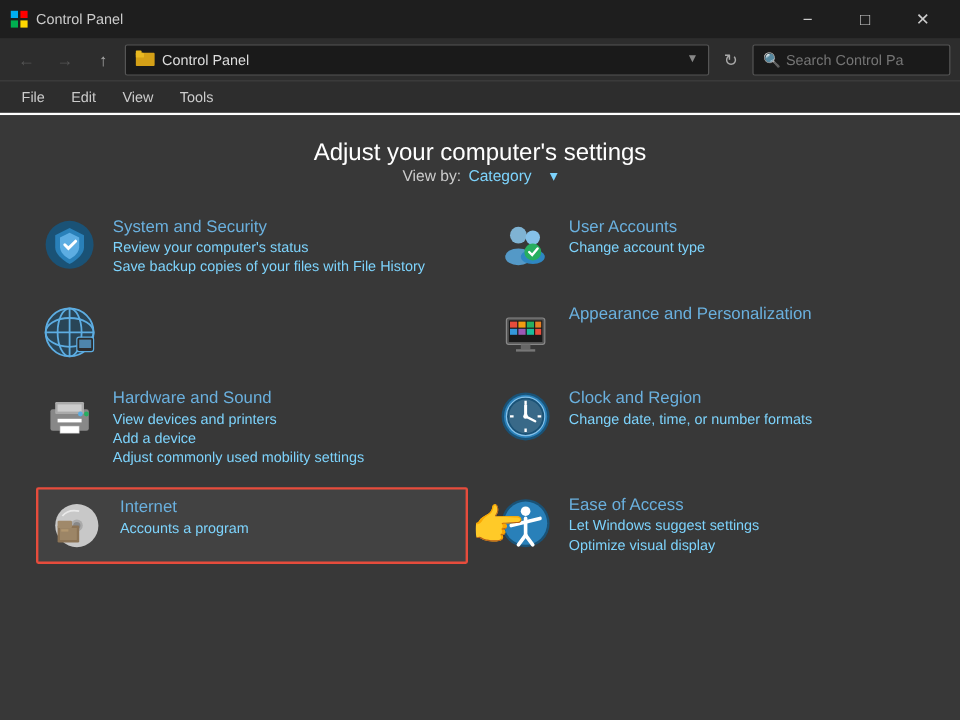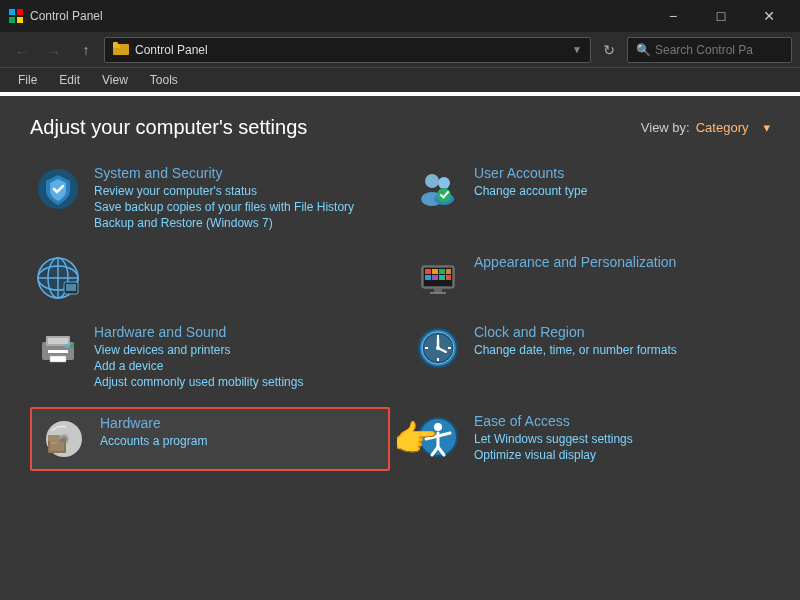--- a/index.html
+++ b/index.html
@@ -135,21 +135,21 @@
     }
 
     
     .menu-bar {
       display: flex;
       align-items: center;
       background: #2d2d2d;
       height: 28px;
       padding: 0 8px;
       gap: 2px;
-      border-bottom: 4px solid #ffffff;
+      border-bottom: 2px solid #ffffff;
     }
     .menu-item {
       padding: 4px 10px;
       font-size: 12px;
       color: #ccc;
       cursor: pointer;
       border-radius: 2px;
     }
 
     
@@ -157,35 +157,36 @@
       background: #383838;
       height: calc(600px - 32px - 36px - 28px);
       padding: 20px 30px;
       overflow-y: auto;
     }
     .page-header {
       display: flex;
       align-items: center;
       justify-content: space-between;
       margin-bottom: 20px;
+      flex-direction: column;
     }
     .page-title {
       font-size: 20px;
       font-weight: 300;
       color: #fff;
     }
     .view-by {
       display: flex;
       align-items: center;
       gap: 6px;
       font-size: 13px;
       color: #ccc;
     }
     .view-by-link {
-      color: #fdba74;
+      color: #7dd3fc;
       cursor: pointer;
       display: flex;
       align-items: center;
       gap: 15px;
     }
 
     
     .categories-grid {
       display: grid;
       grid-template-columns: 1fr 1fr;
@@ -314,21 +315,20 @@
           <circle cx="22" cy="22" r="20" fill="#1a5276"></circle>
           <path d="M22 8 L34 14 L34 24 C34 32 22 38 22 38 C22 38 10 32 10 24 L10 14 Z" fill="#2980b9"></path>
           <path d="M22 12 L30 16 L30 24 C30 30 22 34 22 34 C22 34 14 30 14 24 L14 16 Z" fill="#5dade2"></path>
           <path d="M18 22 L21 25 L27 19" stroke="white" stroke-width="2.5" fill="none" stroke-linecap="round"></path>
         </svg>
       </div>
       <div class="category-text">
         <div class="category-title">System and Security</div>
         <a class="category-link">Review your computer's status</a>
         <a class="category-link">Save backup copies of your files with File History</a>
-        <a class="category-link">Backup and Restore (Windows 7)</a>
       </div>
     </div>
 
     <div class="category-item">
       <div class="category-icon">
         <svg width="44" height="44" viewBox="0 0 44 44">
           <circle cx="16" cy="14" r="7" fill="#7fb3d3"></circle>
           <ellipse cx="16" cy="32" rx="11" ry="7" fill="#5499c7"></ellipse>
           <circle cx="28" cy="16" r="6" fill="#85c1e9"></circle>
           <ellipse cx="28" cy="32" rx="10" ry="6" fill="#2e86c1"></ellipse>
@@ -443,21 +443,21 @@
           <path d="M 10 14 Q 15 8 24 10" stroke="white" stroke-width="1.5" fill="none" opacity="0.6"></path>
 
           <rect x="6" y="22" width="18" height="14" rx="1" fill="#8B7355"></rect>
           <rect x="6" y="18" width="12" height="6" rx="1" fill="#A0896A"></rect>
           <rect x="8" y="24" width="14" height="10" fill="#9C8566"></rect>
 
           <rect x="9" y="25" width="6" height="2" fill="#c8a97a" opacity="0.5"></rect>
         </svg>
       </div>
       <div class="category-text">
-        <div class="category-title">Hardware</div>
+        <div class="category-title">Internet</div>
         <a class="category-link">Accounts a program</a>
       </div>
 
       <div class="hand-pointer">👉</div>
     </div>
 
     <div class="category-item">
       <div class="category-icon">
         <svg width="44" height="44" viewBox="0 0 44 44">
           <circle cx="22" cy="22" r="20" fill="#1a5276"></circle>

